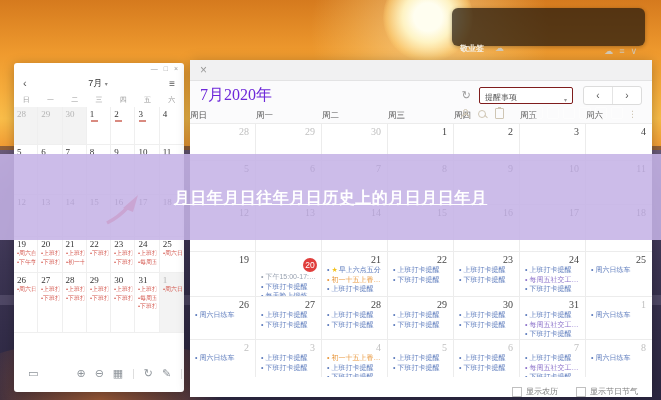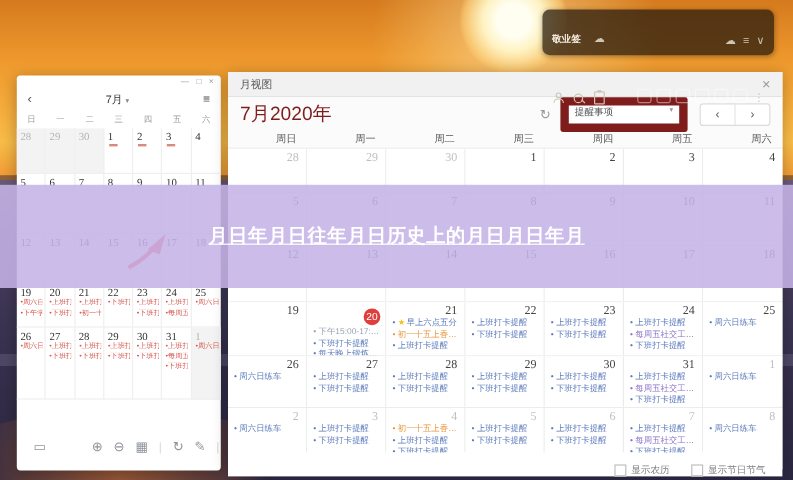--- a/index.html
+++ b/index.html
@@ -16,21 +16,21 @@
   .water{position:absolute;left:0;top:150px;width:661px;height:250px;
     background:linear-gradient(180deg,#6a5a78 0%,#4a4062 16%,#3c3553 45%,#332d49 72%,#2b2640 100%);}
   .streak{position:absolute;left:0;top:295px;width:661px;height:10px;background:rgba(190,180,210,.18);}
   .shoreglow{position:absolute;left:-60px;top:340px;width:320px;height:120px;border-radius:50%;
     background:radial-gradient(circle,rgba(235,125,45,.55) 0%,rgba(235,125,45,.22) 50%,rgba(235,125,45,0) 72%);}
   .horizon{position:absolute;left:0;top:146px;width:661px;height:5px;background:rgba(70,50,60,.55);}
 
   
   .float-bar{position:absolute;left:452px;top:8px;width:193px;height:38px;border-radius:6px;
     background:rgba(38,26,14,.74);box-shadow:0 1px 4px rgba(0,0,0,.3);color:#d8cfbf;z-index:20;}
-  .fb-row{display:flex;align-items:center;height:19px;padding:15px 8px;}
+  .fb-row{display:flex;align-items:center;height:19px;padding:15px 8px;margin-top:16px;}
   .fb-logo{font-size:8px;font-weight:bold;color:#f3ecdf;margin-right:5px;}
   .fb-glyph{font-size:9px;line-height:1;margin-left:6px;color:#cfc6b4;}
   .fb-sp{flex:1;}
   .fb-ic{margin-right:9px;color:#cfc6b4;display:inline-flex;align-items:center;}
   .mag{width:6px;height:6px;border:1.2px solid currentColor;border-radius:50%;position:relative;display:inline-block;}
   .mag::after{content:'';position:absolute;width:4px;height:1.2px;background:currentColor;transform:rotate(45deg);right:-3px;bottom:-1px;}
   .person{width:9px;height:9px;position:relative;display:inline-block;}
   .person::before{content:'';position:absolute;top:0;left:2.5px;width:3px;height:3px;border:1px solid currentColor;border-radius:50%;}
   .person::after{content:'';position:absolute;bottom:0;left:0.5px;width:7px;height:3px;border:1px solid currentColor;border-bottom:none;border-radius:4px 4px 0 0;}
   .clip{width:7px;height:9px;border:1px solid currentColor;border-radius:1px;position:relative;display:inline-block;}
@@ -65,29 +65,29 @@
   .mt-left{margin-left:14px;}
   .mt-group{display:flex;align-items:center;gap:9px;margin-left:38px;}
   .mt-div{color:#d8d8d8;font-size:10px;}
   .arrow-annot{position:absolute;left:90px;top:130px;z-index:5;}
 
   
   .main-titlebar{height:20px;background:#f1f1f2;border-bottom:1px solid #e3e3e4;display:flex;align-items:center;padding:0 10px;}
   .main-titlebar .t{font-size:9px;color:#555;flex:1;}
   .main-titlebar .x{font-size:12px;color:#999;line-height:1;}
   .main-sub{height:28px;display:flex;align-items:center;padding:0 10px;background:#fbfbfc;}
-  .main-sub .big{font-family:Liberation Sans, sans-serif;font-size:16px;color:#7f1d1d;flex:1;}
+  .main-sub .big{font-family:Liberation Serif, serif;font-size:16px;color:#6d28d9;flex:1;}
   .refresh{font-size:11px;color:#9a9a9a;margin-right:8px;}
-  .dropdown{width:82px;height:15px;border:7px solid #7f1d1d;background:#fff;border-radius:2px;display:flex;align-items:flex-start;padding:0 5px;font-size:8px;color:#555;margin-right:10px;}
+  .dropdown{width:82px;height:15px;border:1px solid #7f1d1d;background:#fff;border-radius:2px;display:flex;align-items:flex-end;padding:0 5px;font-size:8px;color:#555;margin-right:10px;}
   .dropdown .c{margin-left:auto;font-size:6px;color:#999;}
   .navgrp{display:flex;border:1px solid #dcdcdc;border-radius:3px;background:#fff;height:17px;}
   .navbtn{width:28px;text-align:center;font-size:10px;color:#555;line-height:17px;}
   .navbtn:first-child{border-right:1px solid #e4e4e4;}
   .main-dh{height:14px;display:grid;grid-template-columns:repeat(7,1fr);align-items:center;background:#fbfbfc;}
-  .main-dh span{text-align:right;padding-right:9px;font-size:8.5px;color:#555;}
+  .main-dh span{text-align:left;padding-right:9px;font-size:8.5px;color:#555;}
   .grow{display:grid;grid-template-columns:repeat(7,1fr);border-top:1px solid #ececec;}
   .gcell{border-right:1px solid #ececec;padding:2px 4px 0 5px;overflow:hidden;background:#fff;}
   .gcell:last-child{border-right:none;}
   .gnum{font-family:"Liberation Serif","DejaVu Serif",serif;font-size:10px;color:#444;text-align:right;display:block;padding-right:2px;}
   .gnum.mut{color:#c0c0c0;}
   .badge{display:inline-flex;align-items:center;justify-content:center;width:14px;height:14px;border-radius:50%;background:#e03e3c;color:#fff;font-size:8.5px;font-family:"Liberation Sans",sans-serif;}
   .gnumwrap{text-align:right;display:block;}
   .ev{display:block;font-size:7px;line-height:9.5px;white-space:nowrap;overflow:hidden;text-overflow:ellipsis;}
   .ev .b{margin-right:2px;}
   .ev-b{color:#5b7abc;} .ev-o{color:#e8973c;} .ev-g{color:#98a1b0;} .ev-p{color:#8a70c9;}
@@ -316,21 +316,20 @@
           <span class="ic">↻</span>
           <span class="ic">✎</span>
           <span class="mt-div">|</span>
           <span class="ic">↧</span>
         </span>
       </div>
   </div>
 
   <div id="main" class="panel">
     <div class="main-titlebar">
-      <span class="t">月视图</span>
       <span class="x">×</span>
     </div>
     <div class="main-sub">
       <span class="big">7月2020年</span>
       <span class="refresh">↻</span>
       <span class="dropdown">
         <span>提醒事项</span>
         <span class="c">▾</span>
       </span>
       <span class="navgrp">

